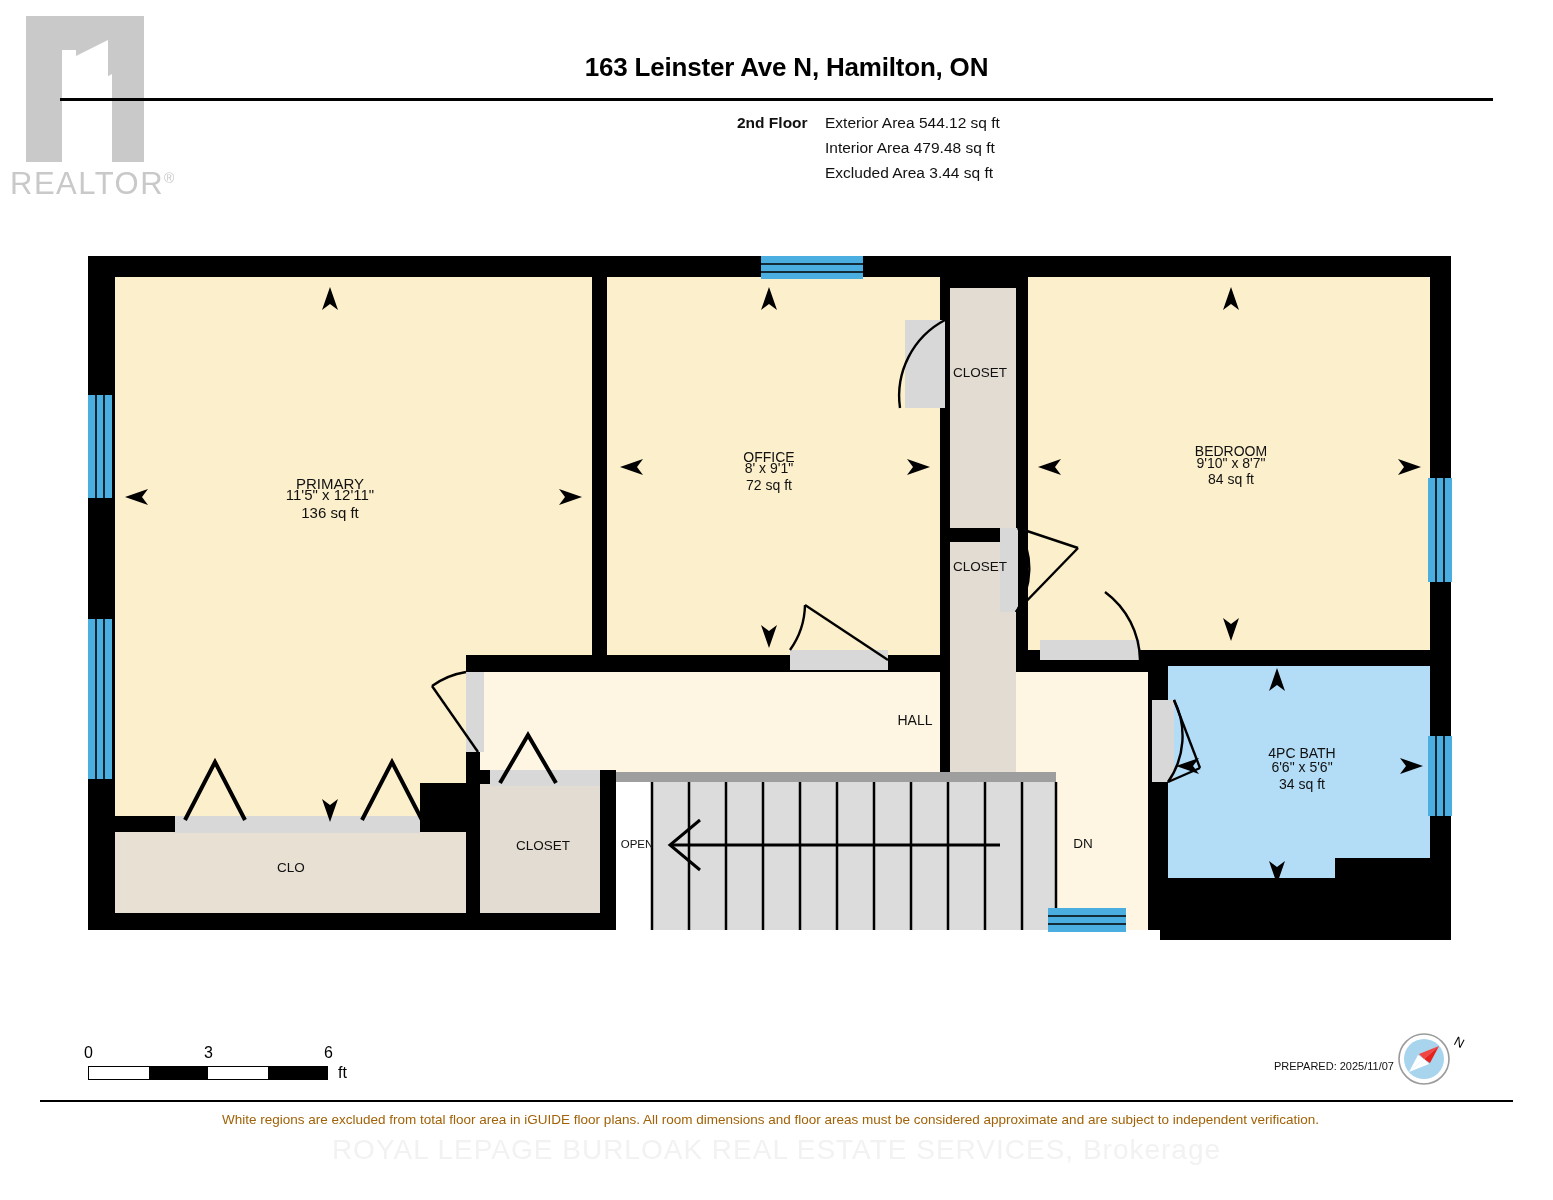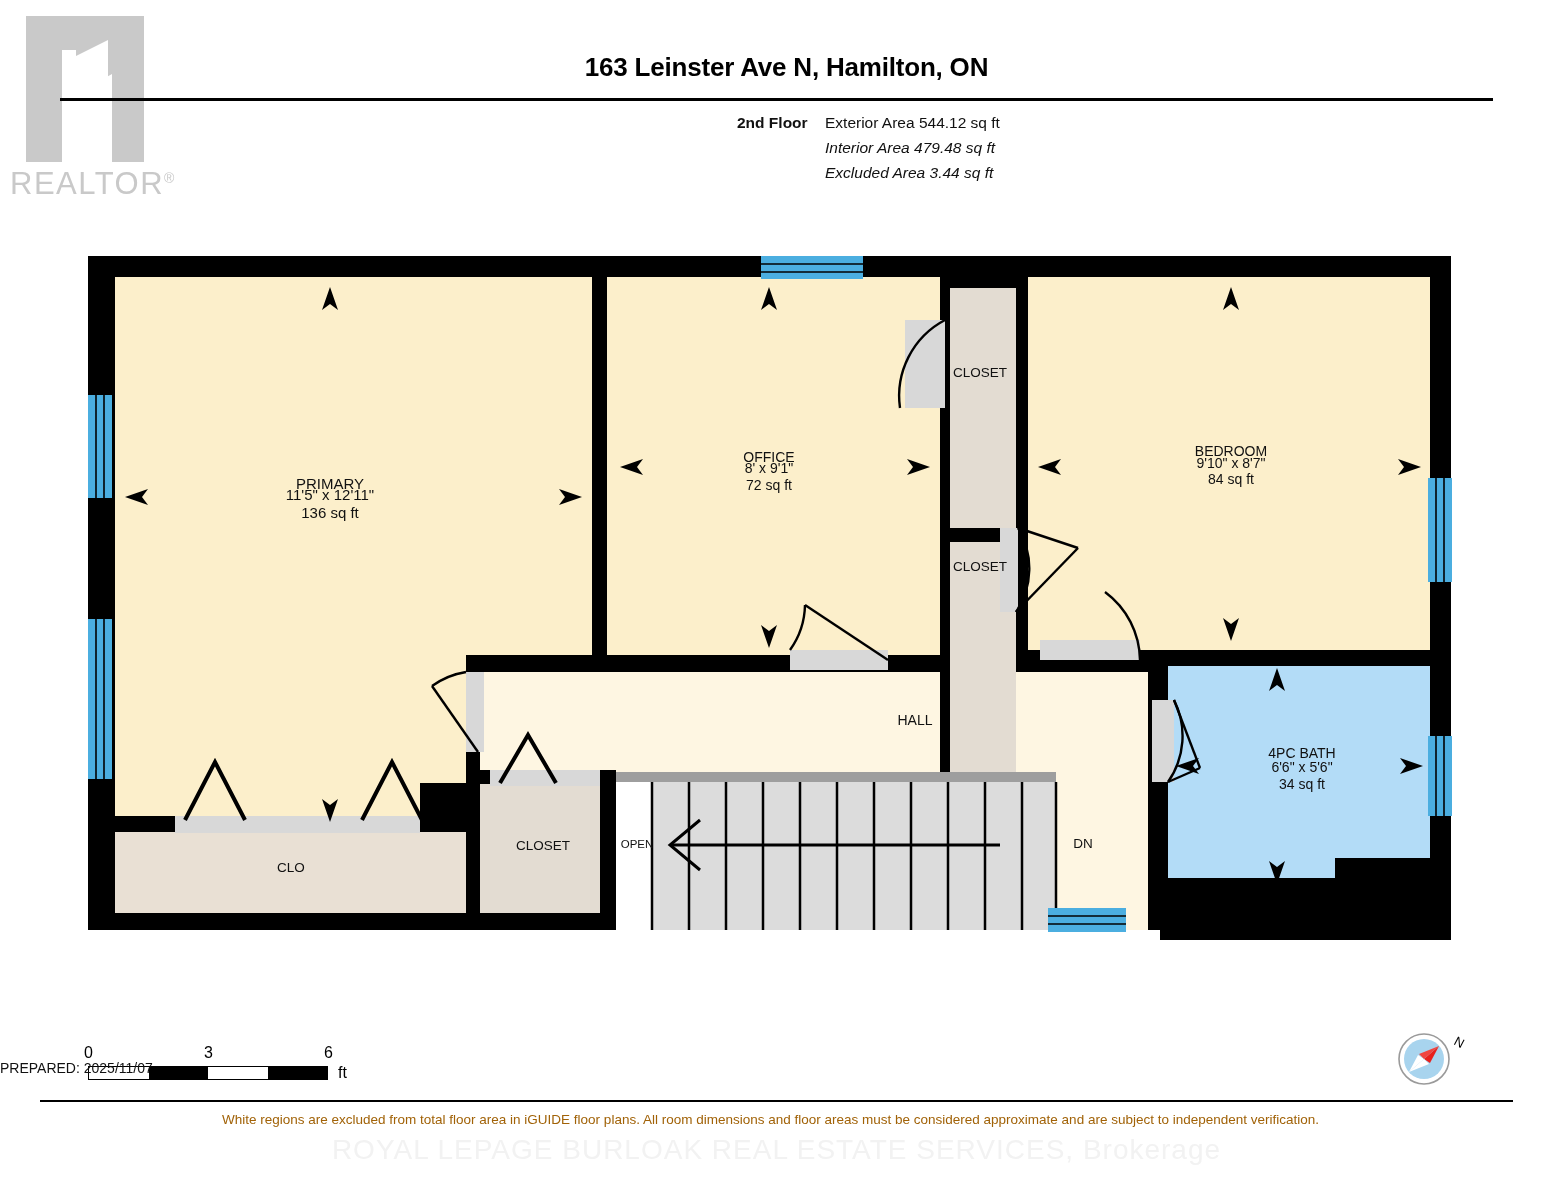--- a/index.html
+++ b/index.html
@@ -59,21 +59,21 @@
     font-size: 15.5px;
     color: #111;
     line-height: 25px;
   }
   #floor-info .flabel {
     display: inline-block;
     width: 88px;
     font-weight: bold;
   }
   #floor-info .frow { white-space: nowrap; }
-  #floor-info .frow + .frow { margin-left: 88px; font-style: italic; }
+  #floor-info .frow + .frow { margin-left: 88px; }
 
   
   #plan {
     position: absolute;
     left: 0; top: 0;
     width: 1553px; height: 1200px;
   }
 
   
   #scalebar {
@@ -95,22 +95,22 @@
   #scale-unit {
     position: absolute;
     left: 338px; top: 1064px;
     font-size: 16px;
     color: #000;
   }
   #prepared {
     position: absolute;
     left: 0; top: 1060px;
     width: 1394px;
-    text-align: left;
-    font-size: 14px;
+    text-align: right;
+    font-size: 11px;
     color: #111;
   }
   #compass {
     position: absolute;
     left: 1392px; top: 1028px;
     width: 74px; height: 62px;
   }
   #footer-rule {
     position: absolute;
     left: 40px; top: 1100px;

